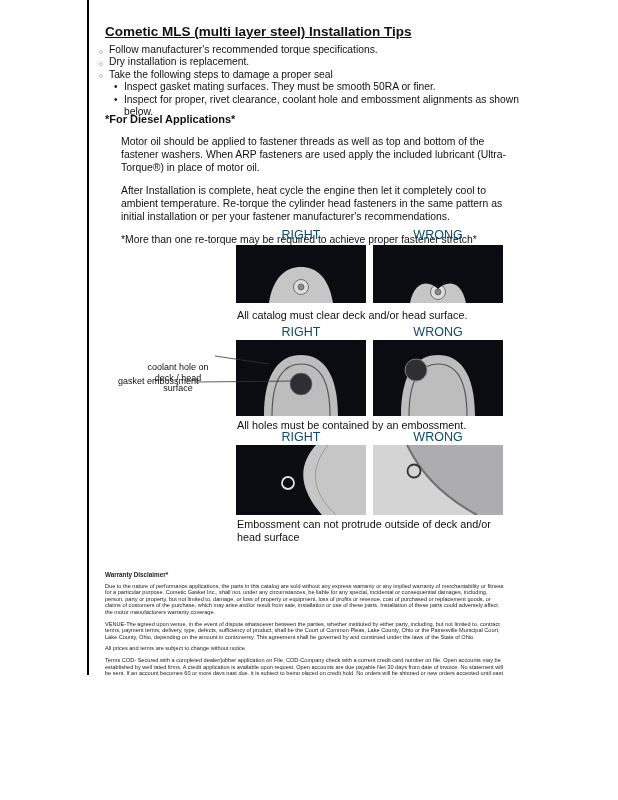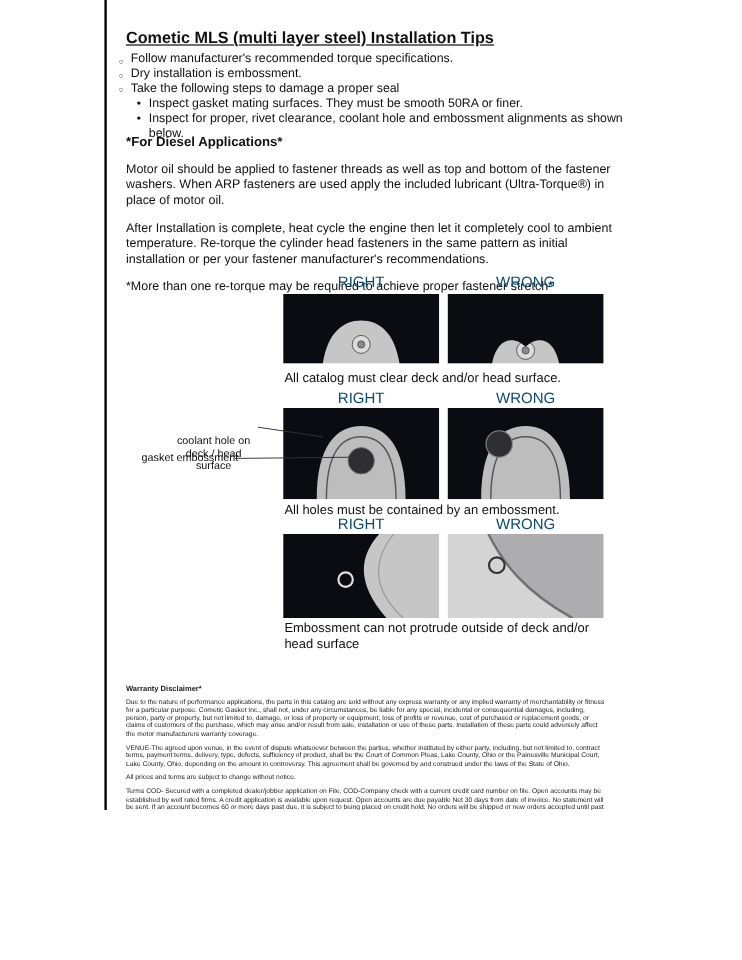--- a/index.html
+++ b/index.html
@@ -16,21 +16,21 @@
   }
 
   .bullets{position:absolute;left:99px;top:44px;width:424px;font-size:10.3px;line-height:12.4px;}
   .b-row{position:relative;padding-left:10px;}
   .b-row::before{content:"○";position:absolute;left:0;top:1.5px;font-size:6.5px;}
   .b-row.sub{margin-left:15px;}
   .b-row.sub::before{content:"•";font-size:10px;top:0;}
 
   .diesel{position:absolute;left:105px;top:113px;width:414px;font-size:10.4px;line-height:13px;}
   .diesel h2{font-size:11px;font-weight:bold;margin:0 0 9px 0;}
-  .diesel p{margin:0 0 10px 0;}
+  .diesel p{margin:0 0 10px 16px;}
   .diesel .note{margin-top:3px;}
 
   .dg-label{position:absolute;width:130px;text-align:center;font-size:12.5px;color:#0c4a6e;}
   .dg-img{position:absolute;display:block;}
   .dg-cap{position:absolute;left:237px;font-size:10.8px;line-height:12.5px;color:#111;}
   .ptr{position:absolute;font-size:9px;line-height:10.5px;color:#111;}
   .ptr-lines{position:absolute;z-index:5;pointer-events:none;}
 
   .disclaimer{position:absolute;left:105px;top:572px;width:402px;font-size:5.6px;line-height:6.6px;color:#222;}
   .disclaimer h3{font-size:6.3px;font-weight:bold;margin:0 0 4px 0;}
@@ -48,21 +48,21 @@
 </head>
 <body>
 
 <div class="page">
   <div class="left-rule"></div>
 
   <h1 class="title">Cometic MLS (multi layer steel) Installation Tips</h1>
 
   <div class="bullets">
     <div class="b-row"><span>Follow manufacturer's recommended torque specifications.</span></div>
-    <div class="b-row"><span>Dry installation is embossment.</span></div>
+    <div class="b-row"><span>Dry installation is replacement.</span></div>
     <div class="b-row"><span>Take the following steps to damage a proper seal</span></div>
     <div class="b-row sub"><span>Inspect gasket mating surfaces.  They must be smooth 50RA or finer.</span></div>
     <div class="b-row sub"><span>Inspect for proper, rivet clearance, coolant hole and embossment alignments as shown below.</span></div>
   </div>
 
   <div class="diesel">
     <h2>*For Diesel Applications*</h2>
     <p>Motor oil should be applied to fastener threads as well as top and bottom of the fastener washers. When ARP fasteners are used apply the included lubricant (Ultra-Torque®) in place of motor oil.</p>
     <p>After Installation is complete, heat cycle the engine then let it completely cool to ambient temperature. Re-torque the cylinder head fasteners in the same pattern as initial installation or per your fastener manufacturer's recommendations.</p>
     <p class="note">*More than one re-torque may be required to achieve proper fastener stretch*</p>

